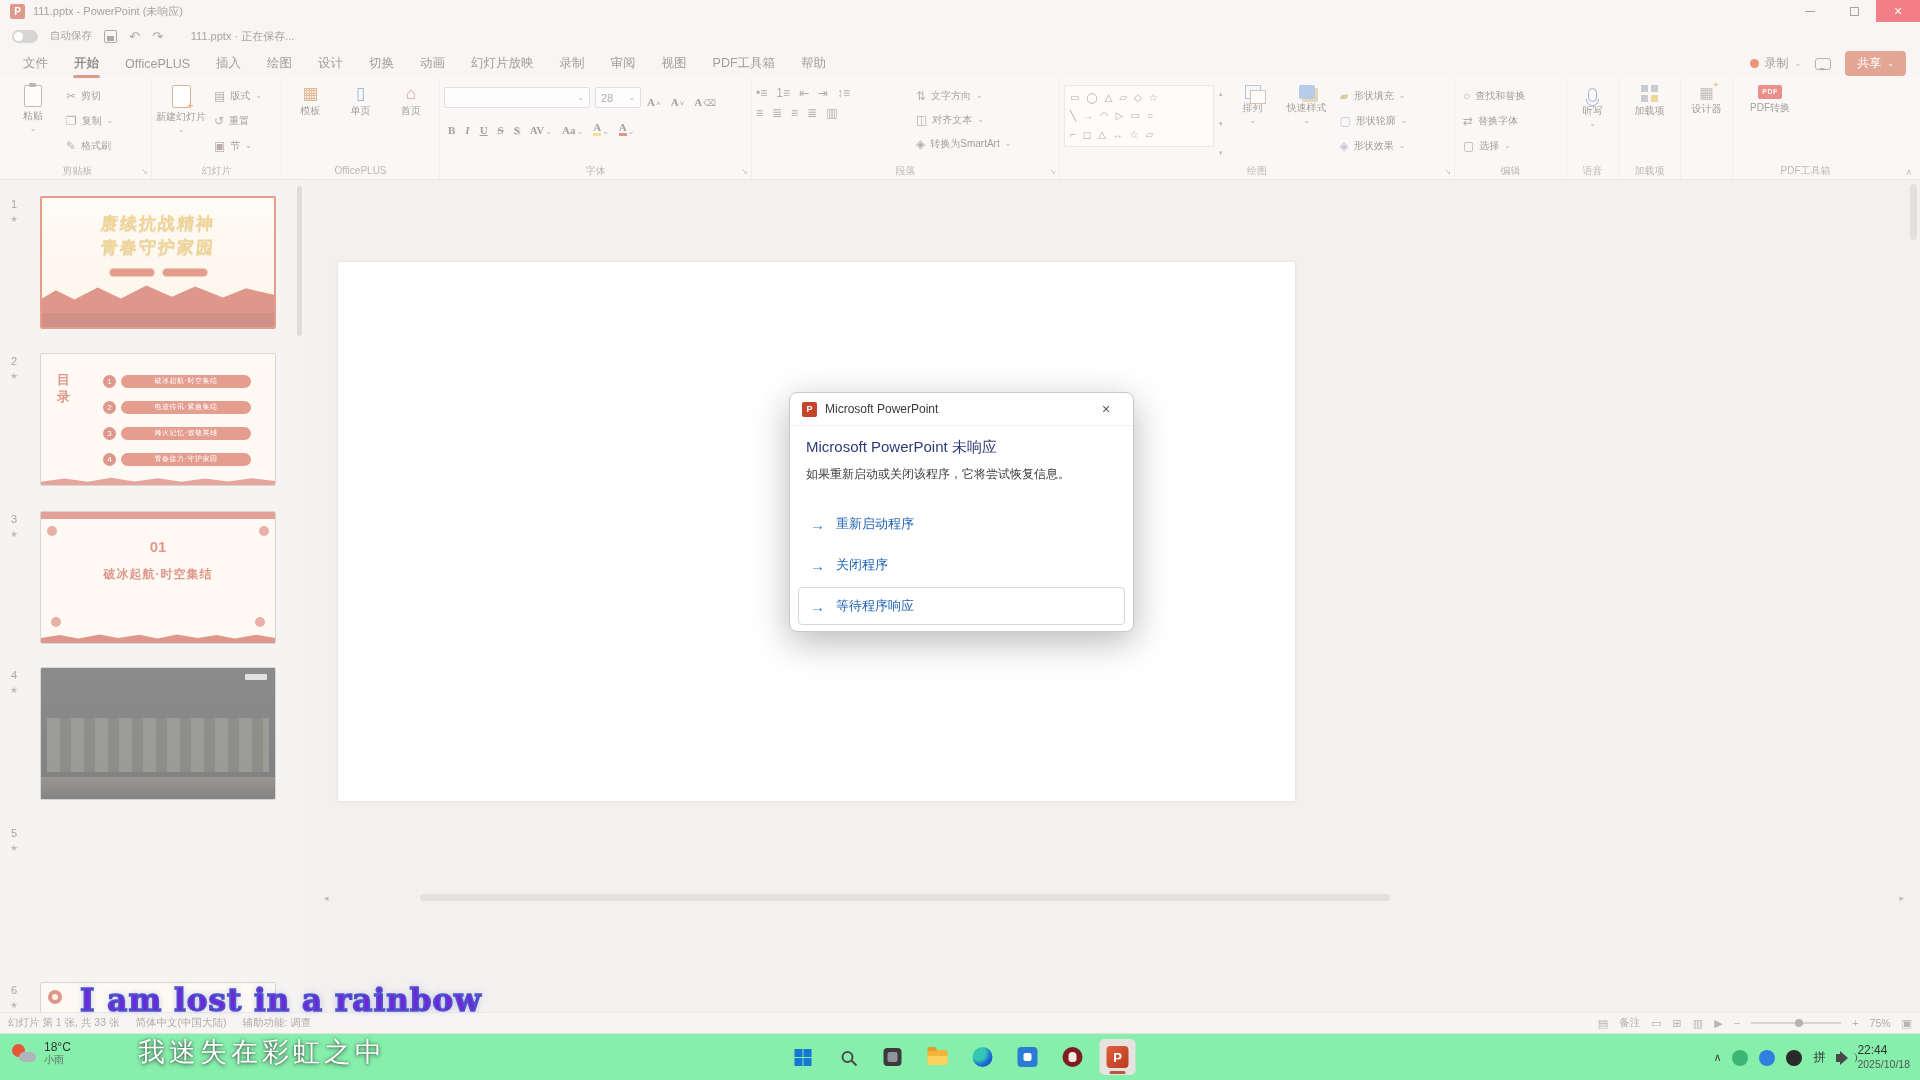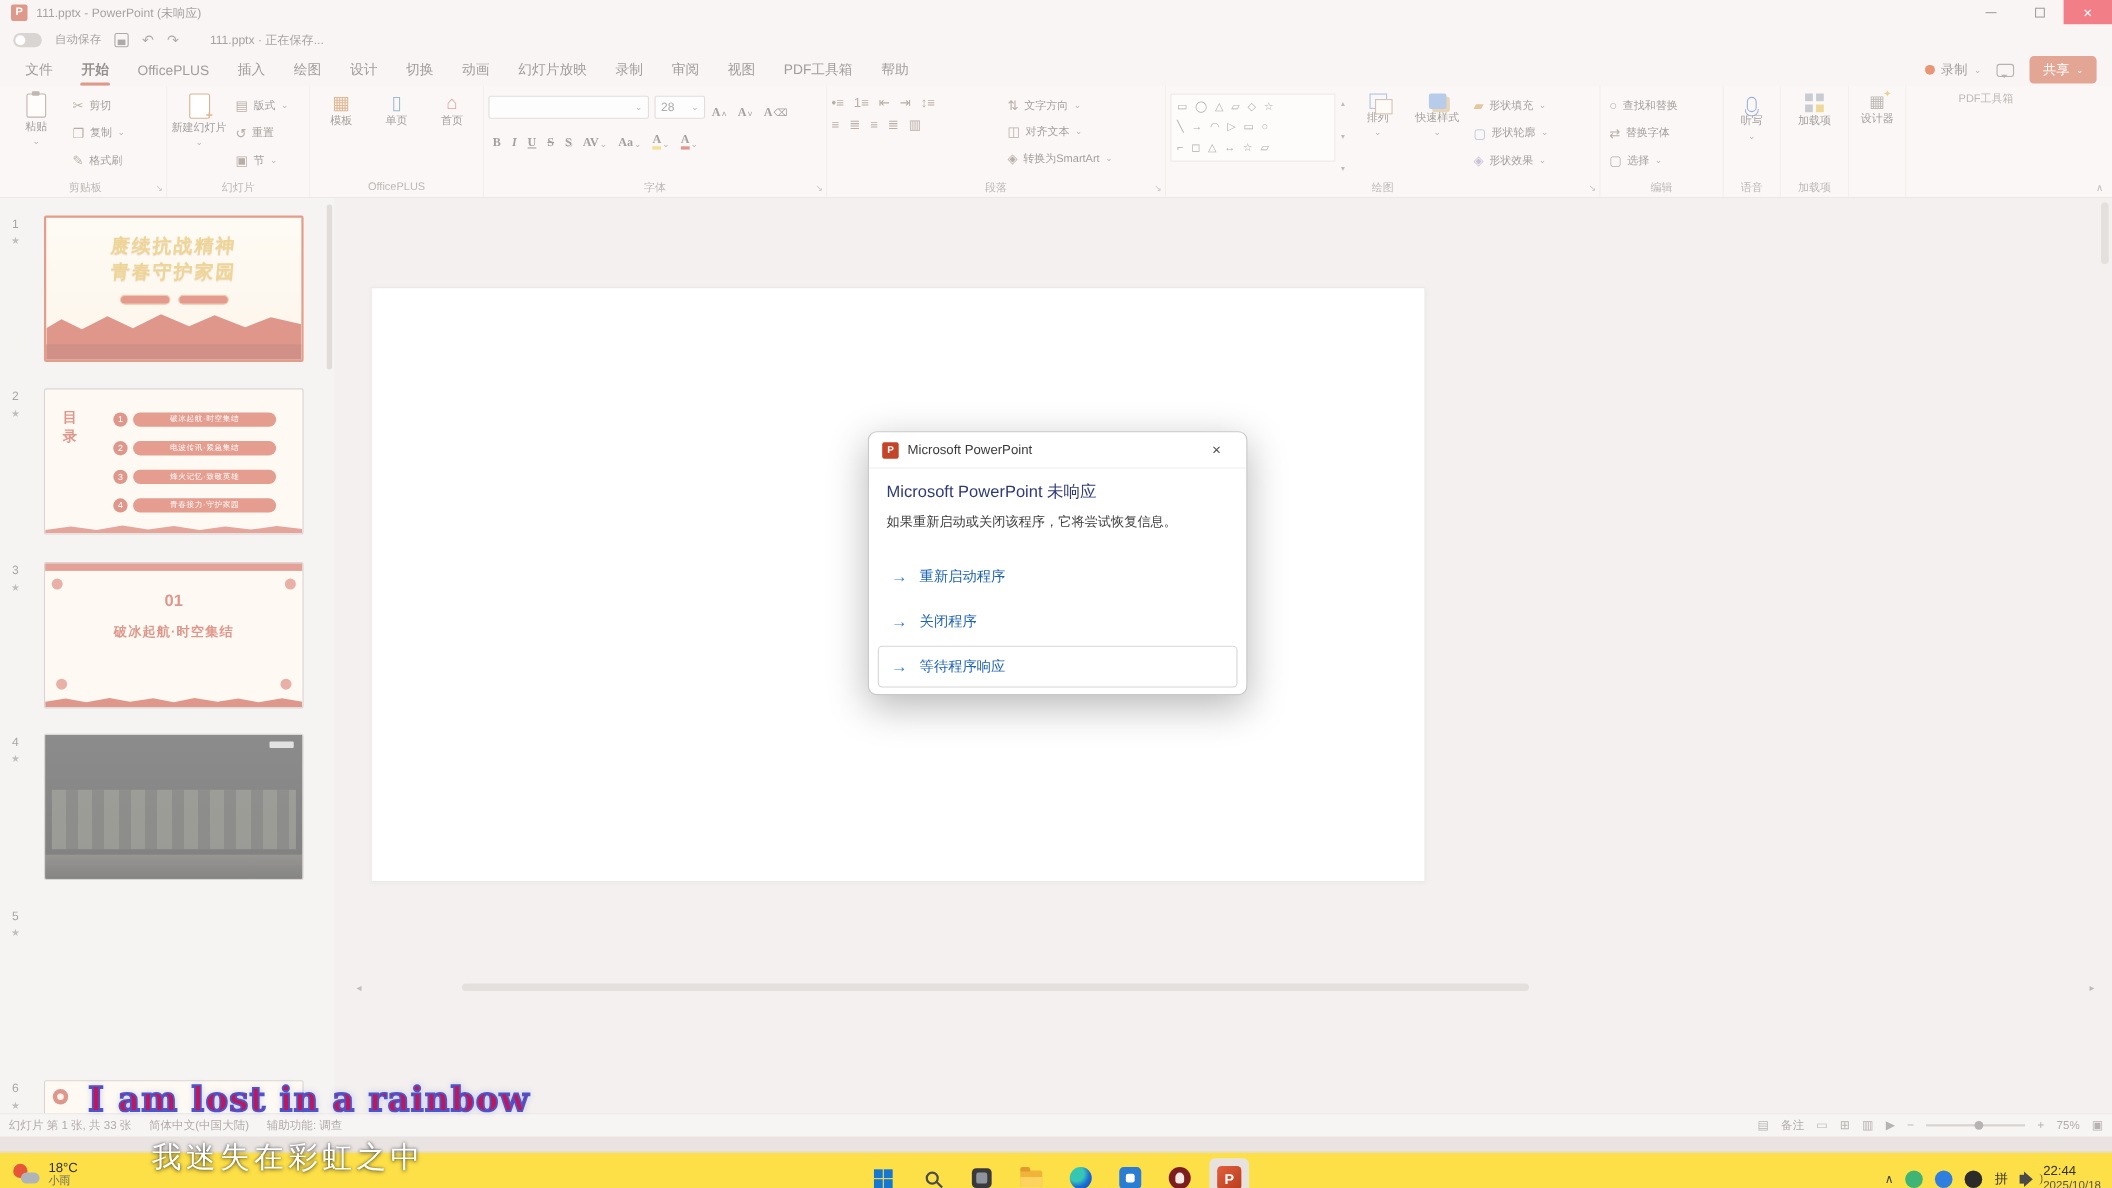--- a/index.html
+++ b/index.html
@@ -153,25 +153,25 @@
   .dlg-title-text{font-size:12px;color:#3a3a3a;text-align:right;}
   .dlg-close{margin-left:auto;width:30px;height:24px;display:flex;align-items:center;justify-content:center;color:#555;font-size:14px;border-radius:4px;}
   .dlg-heading{padding:12px 16px 0;font-size:15px;color:#2f3a78;}
   .dlg-body{padding:9px 16px 0;font-size:12px;color:#3c3c3c;}
   .dlg-opts{position:absolute;left:8px;right:8px;top:112px;}
   .dlg-opt{height:38px;display:flex;align-items:center;gap:11px;padding:0 11px;font-size:13px;color:#1f63b5;border-radius:4px;border:1px solid transparent;margin-bottom:3px;}
   .dlg-opt .arr{color:#3f7bd8;font-size:15px;line-height:1;}
   .dlg-opt.focused{border-color:#d6d6d6;}
 
   
-  .sub-en{position:absolute;left:80px;top:982px;z-index:60;font-family:"DejaVu Serif","Liberation Serif",serif;font-size:31px;font-weight:bold;color:#be185d;-webkit-text-stroke:1.6px #4d55cc;text-shadow:0 0 7px rgba(70,80,200,.35);letter-spacing:1px;}
+  .sub-en{position:absolute;left:80px;top:982px;z-index:60;font-family:"DejaVu Serif","Liberation Serif",serif;font-size:31px;font-weight:bold;color:#6d28d9;-webkit-text-stroke:1.6px #4d55cc;text-shadow:0 0 7px rgba(70,80,200,.35);letter-spacing:1px;}
   .sub-zh{position:absolute;left:138px;top:1034px;z-index:60;font-size:27px;color:#fff;text-shadow:0 1px 4px rgba(0,0,0,.6),0 0 2px rgba(0,0,0,.45);letter-spacing:4px;}
 
   
-  .taskbar{position:absolute;left:0;right:0;bottom:0;height:33px;background:#fde047;border-top:1px solid #e3dedb;z-index:30;text-decoration:underline;}
+  .taskbar{position:absolute;left:0;right:0;bottom:0;height:47px;background:#86efac;border-top:1px solid #e3dedb;z-index:30;text-decoration:underline;}
   .tb-weather{position:absolute;left:12px;top:6px;display:flex;gap:8px;align-items:center;}
   .i-weather{width:24px;height:18px;position:relative;}
   .i-weather .sun{position:absolute;left:0;top:0;width:13px;height:13px;border-radius:50%;background:#e8563a;}
   .i-weather .cloud{position:absolute;right:0;bottom:0;width:17px;height:10px;border-radius:6px;background:#aeb4ba;}
   .wx-temp{font-size:12px;color:#333;line-height:1.2;}
   .wx-desc{font-size:10px;color:#666;line-height:1.2;}
   .tb-center{position:absolute;left:50%;top:5px;transform:translateX(-50%);display:flex;gap:9px;}
   .tbicon{width:36px;height:36px;border-radius:5px;display:flex;align-items:center;justify-content:center;position:relative;}
   .tbicon.active{background:#e8e2df;}
   .tbicon.active::after{content:"";position:absolute;bottom:1px;left:50%;transform:translateX(-50%);width:16px;height:3px;border-radius:2px;background:#b6583c;}
@@ -552,20 +552,26 @@
       <div class="gcontent" style="justify-content:center;">
         <div class="bigbtn">
           <span class="i-designer">▦<i>✦</i></span>
           <span>设计器</span>
         </div>
       </div>
       <div class="glabel"></div>
     </div>
 
     <div class="rgroup" style="width:145px;border-right:none;" able="false">
+      <div class="gcontent" style="justify-content:flex-start;padding-left:8px;">
+        <div class="bigbtn">
+          <span class="i-pdf">PDF</span>
+          <span>PDF转换</span>
+        </div>
+      </div>
       <div class="glabel">PDF工具箱</div>
     </div>
 
     <span class="ribbon-collapse">∧</span>
   </section>
 
   <main class="workspace">
 
     <aside class="slides-panel">
 

